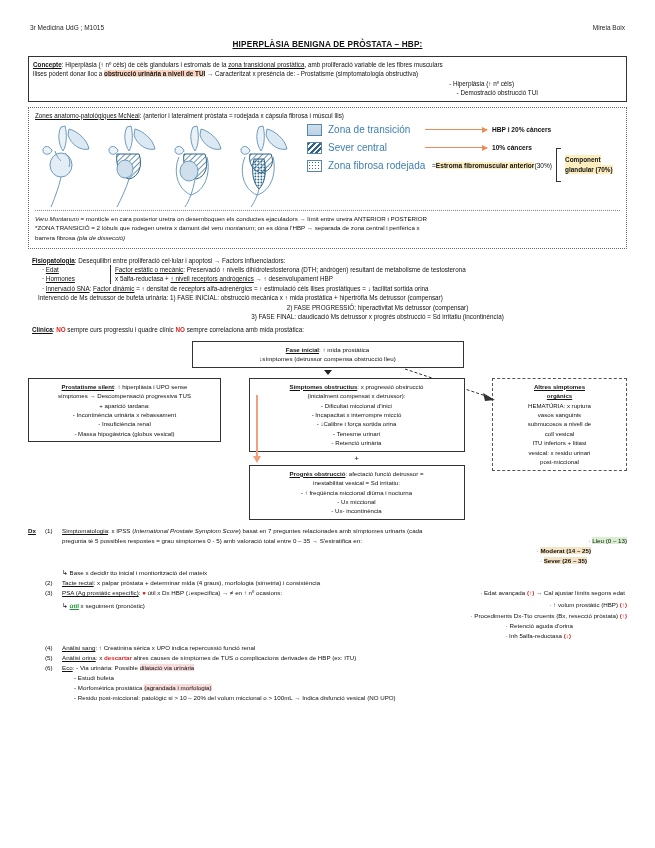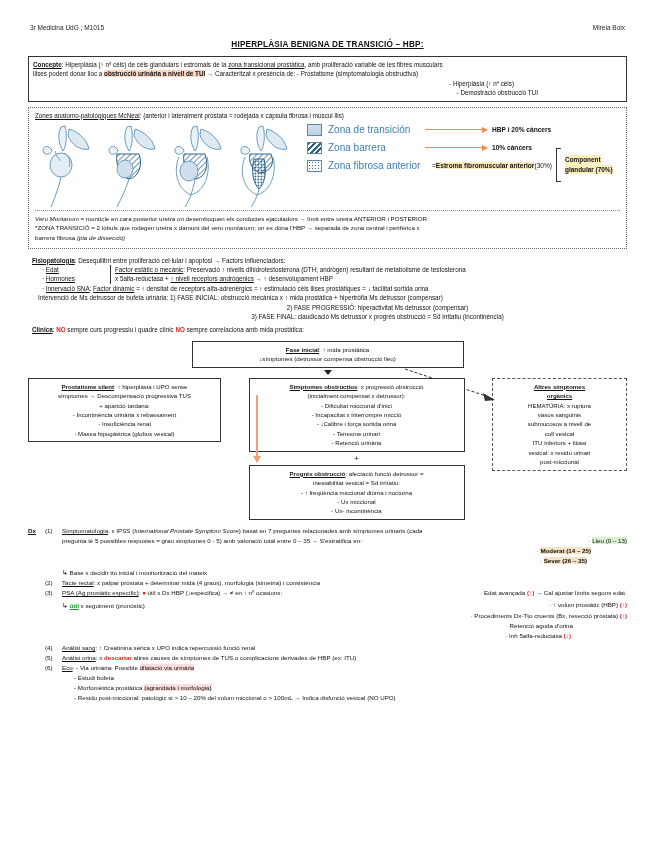--- a/index.html
+++ b/index.html
@@ -95,21 +95,21 @@
 </style>
 </head>
 <body>
 
 <div class="page">
 
   <div class="topbar">
     <span>3r Medicina UdG ; M1015</span>
     <span>Mireia Boix</span>
   </div>
-  <div class="doc-title">HIPERPLÀSIA BENIGNA DE TRANSICIÓ – HBP:</div>
+  <div class="doc-title">HIPERPLÀSIA BENIGNA DE PRÒSTATA – HBP:</div>
 
   <div class="sec solidbox">
     <div>
       <span class="ul b">Concepte</span><span>: Hiperplàsia (↑ nº cèls) de cèls glandulars i estromals de la </span><span class="ul">zona transicional prostàtica</span><span>, amb proliferació variable de les fibres musculars</span>
     </div>
     <div>
       <span>llises podent donar lloc a </span><span class="hl-org b">obstrucció urinària a nivell de TUI</span><span> → Caracteritzat x presència de: - Prostatisme (simptomatologia obstructiva)</span>
     </div>
     <div style="text-align:right; padding-right:108px;">- Hiperplàsia (↑ nº cèls)</div>
     <div style="text-align:right; padding-right:84px;">- Demostració obstrucció TUI</div>
@@ -186,27 +186,27 @@
 
       <div class="legend">
         <div class="legend-row">
           <span class="swatch sw-trans"></span>
           <span class="zname">Zona de transición</span>
           <span class="zarrow"></span>
           <span class="zval">HBP i 20% càncers</span>
         </div>
         <div class="legend-row">
           <span class="swatch sw-central"></span>
-          <span class="zname">Zona barrera</span>
+          <span class="zname">Sever central</span>
           <span class="zarrow"></span>
           <span class="zval">10% càncers</span>
         </div>
         <div class="legend-row">
           <span class="swatch sw-fibro"></span>
-          <span class="zname" style="width:104px">Zona fibrosa anterior</span>
+          <span class="zname" style="width:104px">Zona fibrosa rodejada</span>
           <span class="zval" style="font-weight:normal">= </span>
           <span class="zval hl-yel">Estroma fibromuscular anterior</span>
           <span class="zval" style="font-weight:normal"> (30%)</span>
         </div>
       </div>
 
       <div style="display:flex;align-items:center;margin-top:2px;">
         <div class="bracket"></div>
         <div class="comp">
           <div class="hl-yel" style="display:inline-block">Component</div><br>

